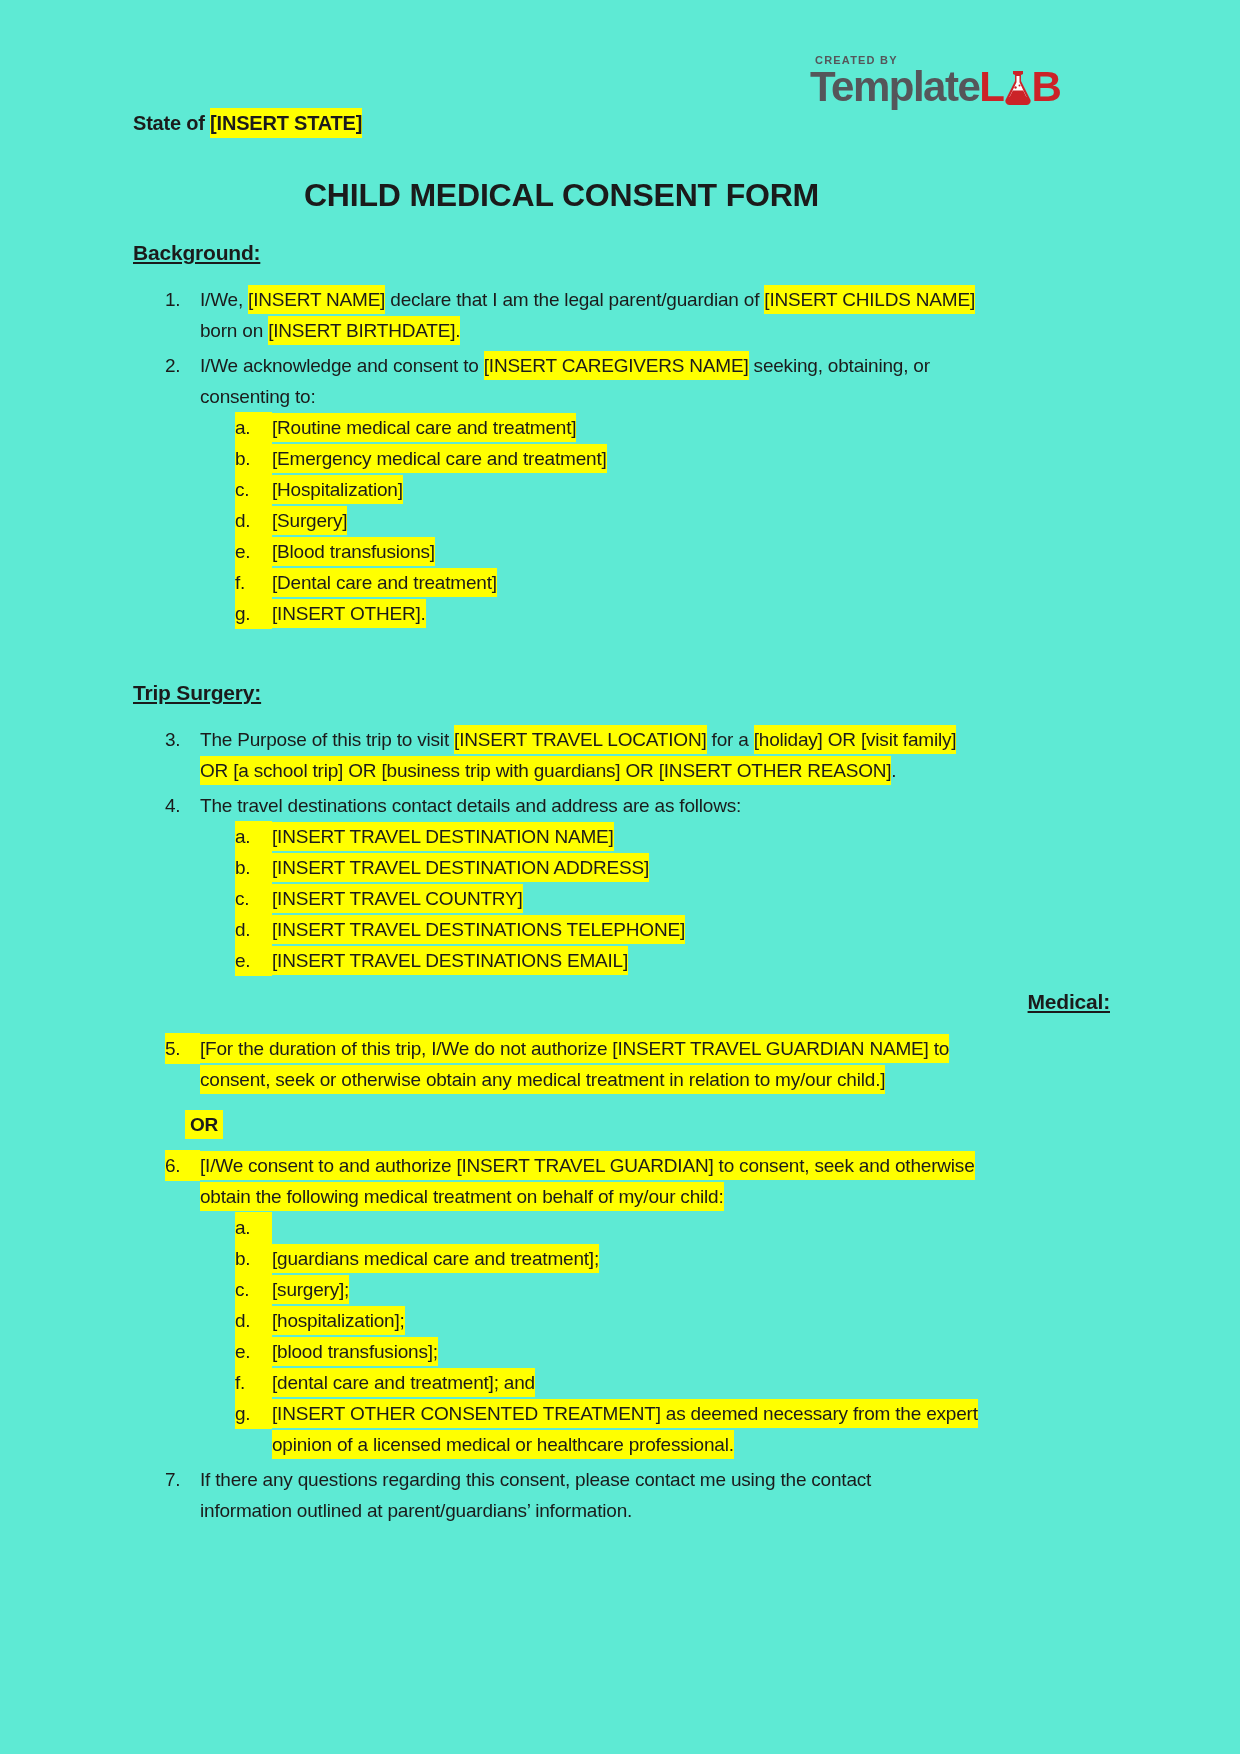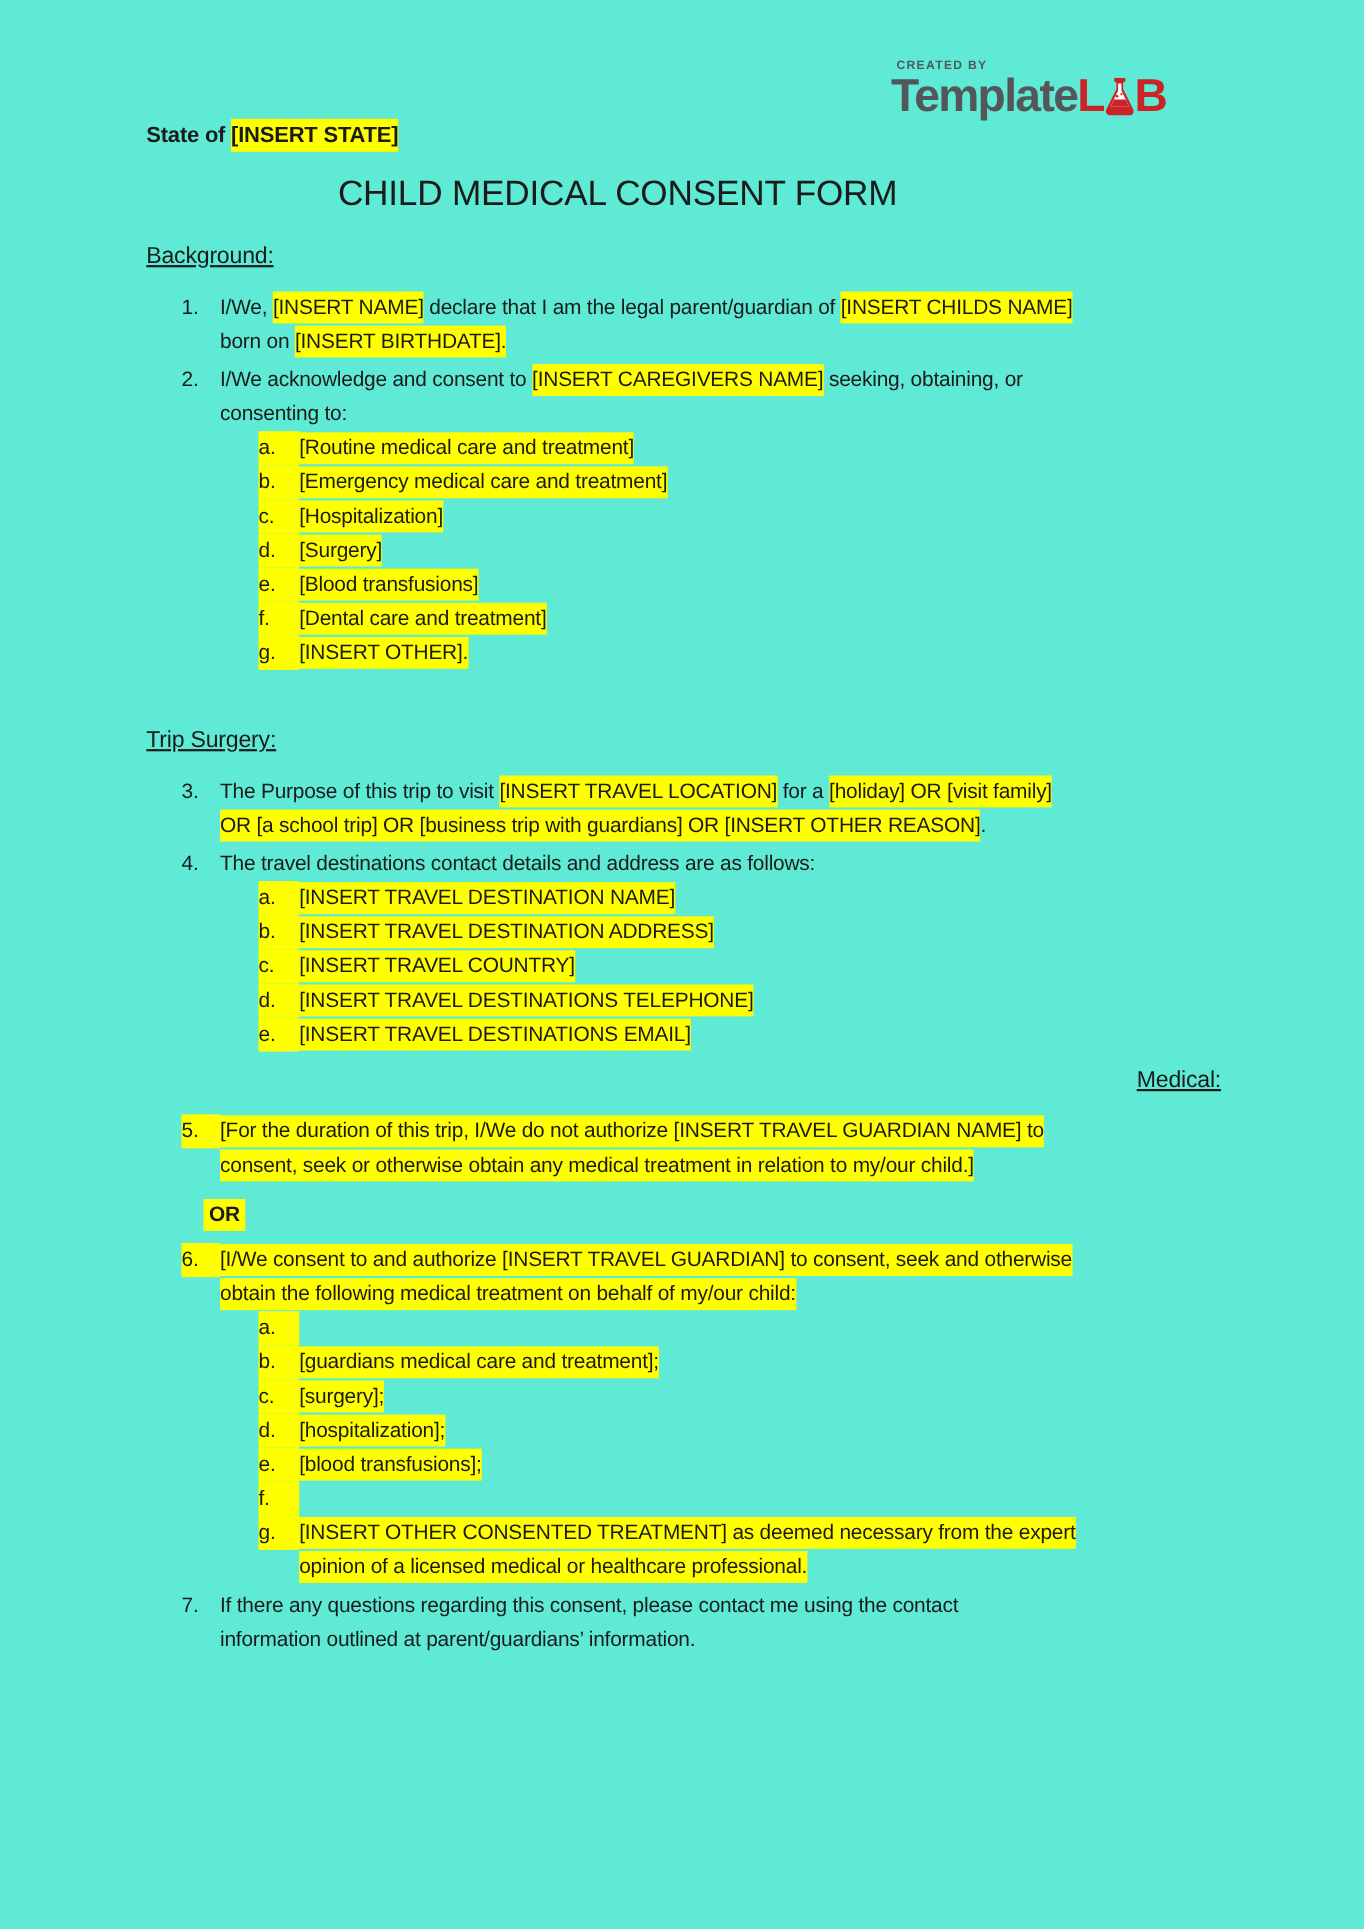--- a/index.html
+++ b/index.html
@@ -23,26 +23,26 @@
   .logo-lab { color:#cb2328; display:inline-flex; align-items:center; }
   .flask-icon { display:inline-flex; margin:2px -2px 0 0; }
   .flask-icon svg { display:block; }
 
   
   .content { padding:108px 130px 0 133px; }
 
   .state-line { font-size:20px; font-weight:700; line-height:31px; }
 
   .doc-title {
-    font-size:32px; font-weight:400; text-align:center;
-    margin:16px 120px 0 0; line-height:40px;
+    font-size:32px; font-weight:700; text-align:center;
+    margin:36px 120px 0 0; line-height:40px;
   }
 
   .section-heading {
-    font-size:21px; font-weight:400; text-decoration:underline;
+    font-size:21px; font-weight:700; text-decoration:underline;
     line-height:31px; margin:0;
   }
   .sec-background .section-heading { margin-top:22px; }
   .sec-trip       .section-heading { margin-top:48px; }
   .sec-medical    .section-heading { margin-top:10px;text-align:right; }
 
   .items { margin-top:16px; font-size:19px; line-height:31px; }
   .item-block { margin-bottom:4px; }
   .item { display:flex; }
   .item-marker { flex:0 0 67px; box-sizing:border-box; padding-left:32px; }
@@ -221,20 +221,21 @@
             <div class="sub-item">
               <div class="sub-marker"><span class="marker-label hl-fill">d.</span></div>
               <div class="sub-text"><span class="hl">[hospitalization];</span></div>
             </div>
             <div class="sub-item">
               <div class="sub-marker"><span class="marker-label hl-fill">e.</span></div>
               <div class="sub-text"><span class="hl">[blood transfusions];</span></div>
             </div>
             <div class="sub-item">
               <div class="sub-marker"><span class="marker-label hl-fill">f.</span></div>
+              <div class="sub-text"><span class="hl">[dental care and treatment]; and</span></div>
             </div>
             <div class="sub-item">
               <div class="sub-marker"><span class="marker-label hl-fill">g.</span></div>
               <div class="sub-text"><span class="hl">[INSERT OTHER CONSENTED TREATMENT] as deemed necessary from the expert</span><br><span class="hl">opinion of a licensed medical or healthcare professional.</span></div>
             </div>
           </div>
         </div>
 
         <div class="item-block">
           <div class="item">

